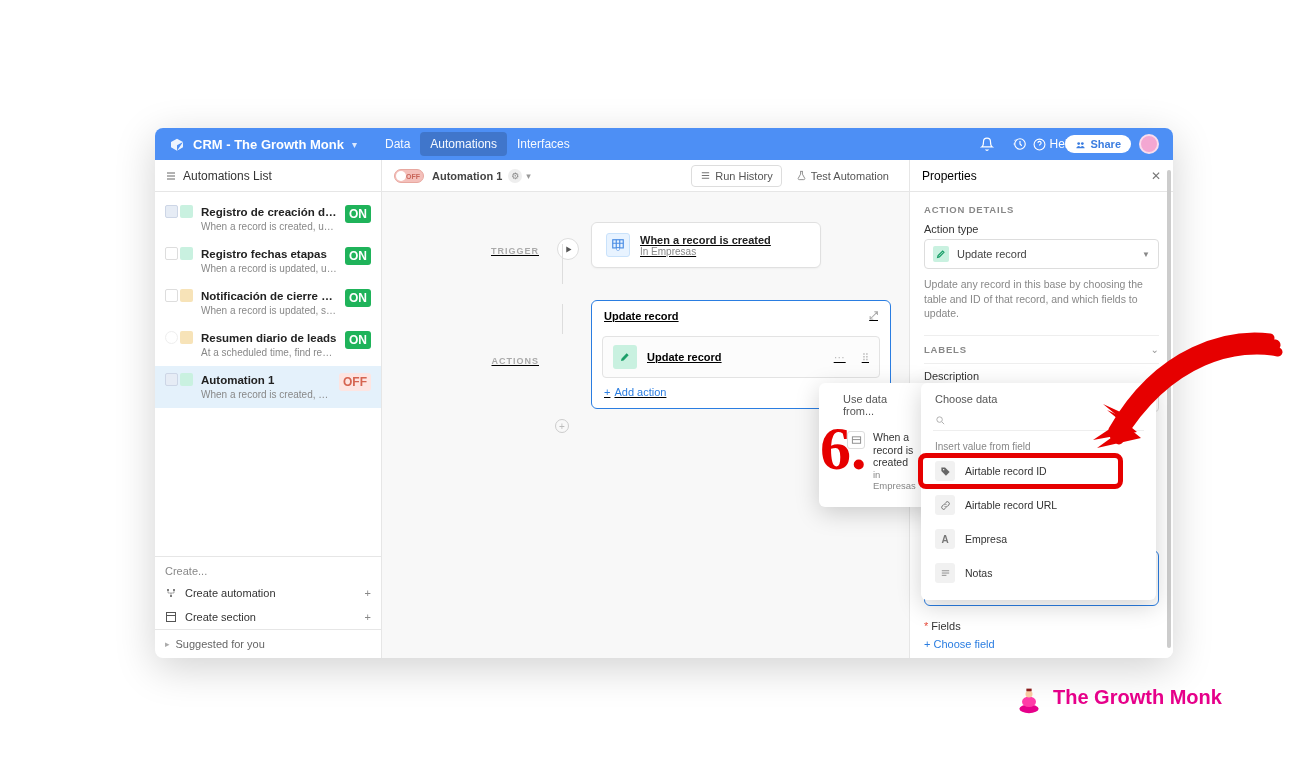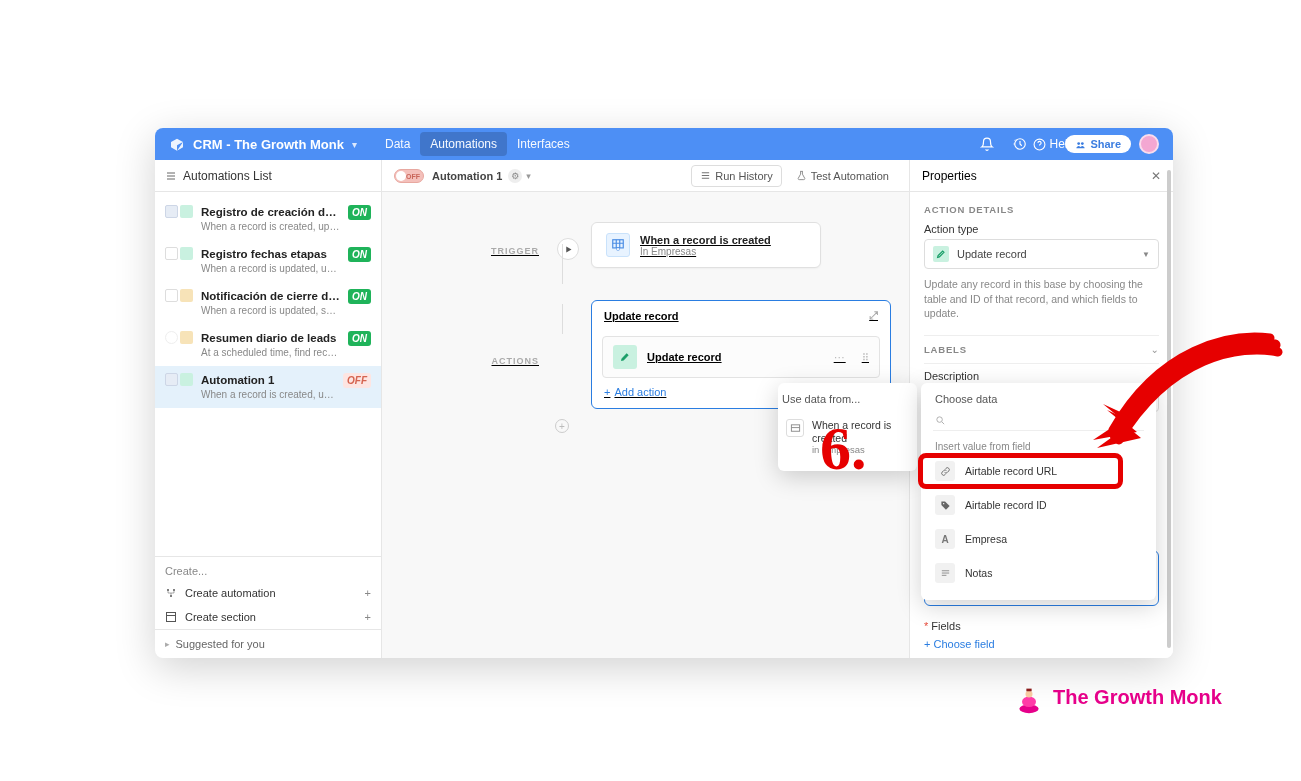--- a/index.html
+++ b/index.html
@@ -27,21 +27,21 @@
 .sidebar { width: 227px; border-right: 1px solid #e6e6e6; display: flex; flex-direction: column; }
 .side-head { height: 32px; display: flex; align-items: center; padding: 0 10px; border-bottom: 1px solid #e6e6e6; font-size: 12px; color: #333; gap: 6px; }
 .autolist { flex: 1; overflow: auto; padding: 6px 0; }
 .autoitem { display: flex; align-items: flex-start; padding: 7px 10px; gap: 8px; cursor: pointer; }
 .autoitem.sel { background: #e4f1fb; }
 .autoitem .icons { display:flex; align-items:center; gap:2px; width: 28px; flex-shrink:0; }
 .autoitem .icons .ic { width: 13px; height: 13px; border-radius: 2px; }
 .autoitem .txtcol { flex: 1; min-width: 0; }
 .autoitem .ttl { font-size: 11.5px; font-weight: 600; color: #222; line-height: 1.3; white-space: nowrap; overflow: hidden; text-overflow: ellipsis; }
 .autoitem .sub { font-size: 10px; color: #888; line-height: 1.3; white-space: nowrap; overflow: hidden; text-overflow: ellipsis; }
-.autoitem .badge { font-size: 10px; font-weight: 700; padding: 2px 4px; border-radius: 3px; flex-shrink: 0; font-style: italic; }
+.autoitem .badge { font-size: 12px; font-weight: 700; padding: 2px 4px; border-radius: 3px; flex-shrink: 0; }
 .badge.on { background: #1fb35a; color: #fff; }
 .badge.off { background: #fde5e2; color: #d56450; }
 .side-bot { border-top: 1px solid #e6e6e6; }
 .side-bot .createhdr { padding: 8px 10px 4px; font-size: 11px; color: #888; }
 .side-bot .createrow { display: flex; align-items: center; padding: 6px 10px; font-size: 11px; color: #333; cursor: pointer; gap: 8px; }
 .side-bot .createrow .plus { margin-left: auto; color: #888; }
 .side-bot .sugg { display: flex; align-items:center; gap:6px; padding: 8px 10px; font-size: 11px; color: #666; border-top: 1px solid #e6e6e6; cursor: pointer; }
 
 
 .canvas { flex: 1; background: #f8f8f8; display: flex; flex-direction: column; position: relative; }
@@ -98,21 +98,21 @@
 .collapsebar { border-top:1px solid #eee; border-bottom:1px solid #eee; padding:8px 0; margin-top: 14px; display:flex; align-items:center;}
 .collapsebar .exp { margin-left:auto; color:#999; font-size:10px; cursor:pointer;}
 .inp { border:1px solid #ddd; border-radius:4px; padding:6px 8px; font-size:11px; color:#aaa; margin-top:4px;}
 .req::before { content:"* "; color:#e74c3c; }
 .chooselink { color:#2a7de1; font-size:11px; cursor:pointer; margin-top:6px;}
 .recordbox { border:1.5px solid #2a7de1; border-radius:6px; height:56px; margin-top:8px; }
 .scrollbar { position:absolute; right:2px; top:10px; bottom:10px; width:4px; background:#ccc; border-radius:2px; }
 
 
 .popover { position: absolute; background: #fff; border-radius: 6px; box-shadow: 0 6px 24px rgba(0,0,0,0.18); font-size: 11px; }
-.pop1 { left: 623px; top: 255px; width: 139px; padding: 10px 4px; }
+.pop1 { left: 664px; top: 255px; width: 122px; padding: 10px 24px; }
 .pop1 .hdr { color:#555; font-weight:500; margin-bottom:8px; font-size:11px;}
 .pop1 .src { display:flex; gap:8px; align-items:flex-start; padding:6px 4px; border-radius:4px; }
 .pop1 .sic2 { width:18px; height:18px; border:1px solid #ddd; border-radius:3px; display:flex;align-items:center;justify-content:center; color:#888; flex-shrink:0;}
 .pop1 .l1 { font-size:10.5px; color:#333; line-height:1.2;}
 .pop1 .l2 { font-size:9.5px; color:#888;}
 
 .pop2 { left: 766px; top: 255px; width: 235px; padding: 10px 0; }
 .pop2 .hdr { padding: 0 14px 6px; color:#555; font-weight:500; }
 .pop2 .search { margin: 0 12px 6px; border-bottom:1px solid #eee; padding:4px 2px; color:#aaa; display:flex; gap:6px; align-items:center;}
 .pop2 .grp { padding: 4px 14px 2px; font-size:10px; color:#888; }
@@ -412,34 +412,34 @@
     <div class="hdr">Choose data</div>
     <div class="search">
         <svg width="11" height="11" viewBox="0 0 24 24" stroke="#aaa" fill="none" stroke-width="2">
           <circle cx="10" cy="10" r="6"></circle>
           <path d="M20 20l-5-5"></path>
         </svg>
       </div>
     <div class="grp">Insert value from field</div>
     <div class="opt">
       <span class="oic">
-          <svg width="11" height="11" viewBox="0 0 24 24" stroke="#666" fill="none" stroke-width="2">
-            <path d="M10 14a4 4 0 0 0 6 0l3-3a4 4 0 0 0-6-6l-1 1 M14 10a4 4 0 0 0-6 0l-3 3a4 4 0 0 0 6 6l1-1"></path>
-          </svg>
-        </span>
-      <span class="olab">Airtable record URL</span>
-    </div>
-    <div class="opt">
-      <span class="oic">
           <svg width="11" height="11" viewBox="0 0 24 24" fill="#666">
             <path d="M3 3h8l10 10-8 8L3 11z"></path>
             <circle cx="8" cy="8" r="1.5" fill="#fff"></circle>
           </svg>
         </span>
       <span class="olab">Airtable record ID</span>
+    </div>
+    <div class="opt">
+      <span class="oic">
+          <svg width="11" height="11" viewBox="0 0 24 24" stroke="#666" fill="none" stroke-width="2">
+            <path d="M10 14a4 4 0 0 0 6 0l3-3a4 4 0 0 0-6-6l-1 1 M14 10a4 4 0 0 0-6 0l-3 3a4 4 0 0 0 6 6l1-1"></path>
+          </svg>
+        </span>
+      <span class="olab">Airtable record URL</span>
     </div>
     <div class="opt">
       <span class="oic" style="font-size:10px;font-weight:600;color:#777">A</span>
       <span class="olab">Empresa</span>
     </div>
     <div class="opt">
       <span class="oic">
           <svg width="11" height="11" viewBox="0 0 24 24" stroke="#888" stroke-width="2">
             <path d="M4 6h16 M4 11h16 M4 16h10"></path>
           </svg>

